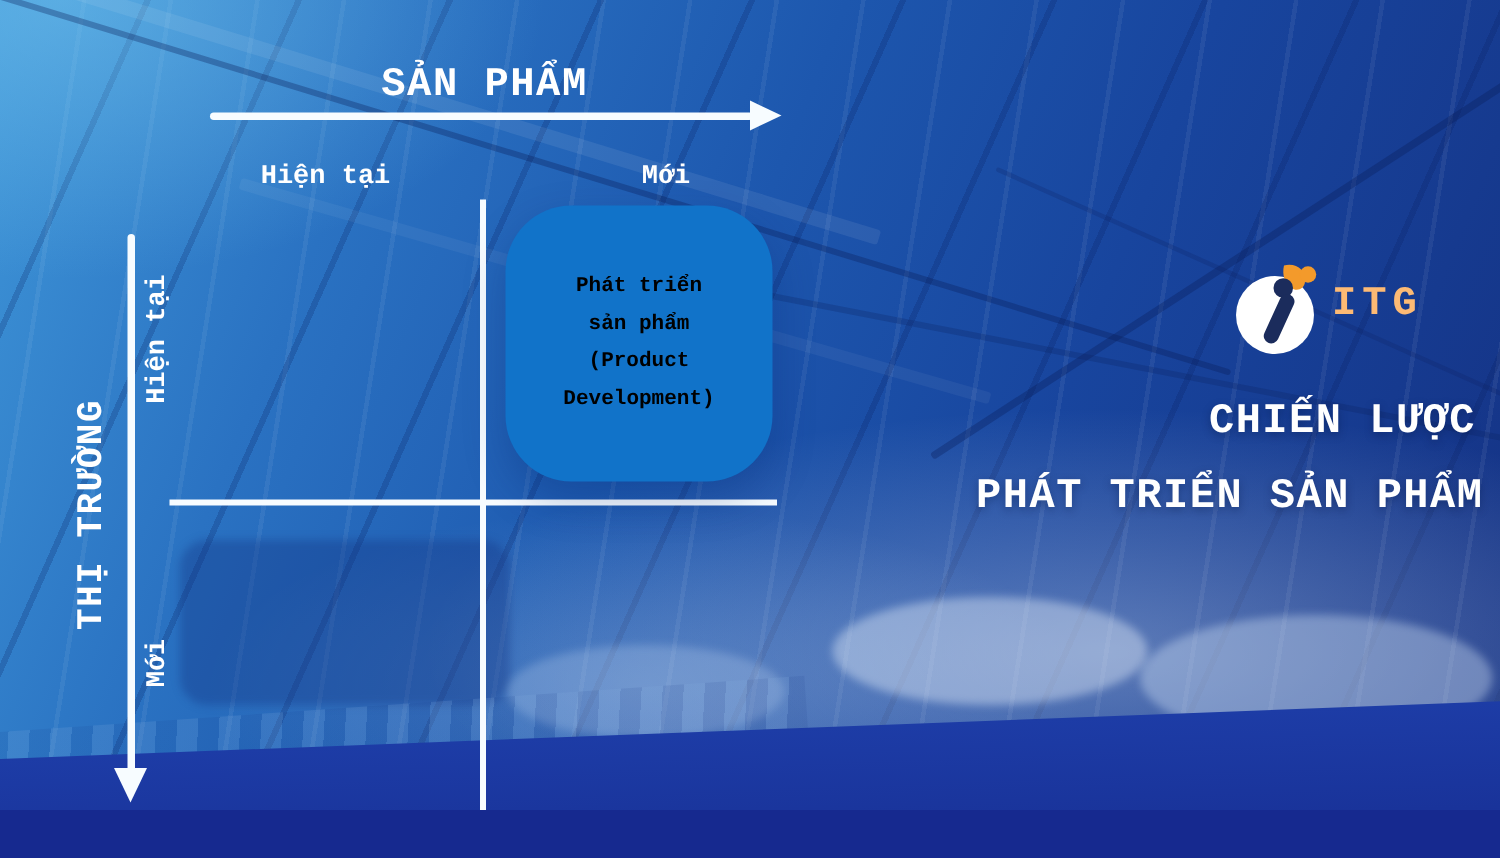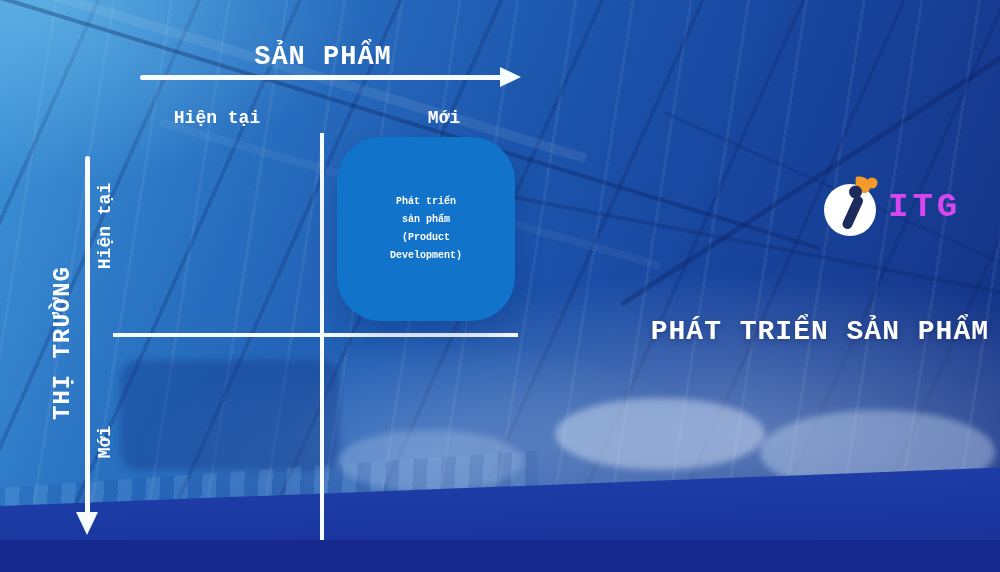--- a/index.html
+++ b/index.html
@@ -65,26 +65,26 @@
   .row-bottom{top:442px;}
   .v-line{left:320px;top:133px;width:4px;height:407px;border-radius:0;}
   .h-line{left:113px;top:333px;width:405px;height:4px;border-radius:0;}
   .cell{
     position:absolute;left:337px;top:137px;width:178px;height:184px;border-radius:44px;
     background:#1173c9;box-shadow:0 12px 28px rgba(5,40,110,0.28);
     display:flex;align-items:center;justify-content:center;
   }
   .cell-text{
     white-space:pre-line;text-align:center;
-    font-size:10px;font-weight:700;line-height:1.78;color:#ffffff;
+    font-size:14px;font-weight:700;line-height:1.78;color:#000000;
   }
   
   .logo-mark{position:absolute;left:820px;top:172px;width:60px;height:66px;}
-  .logo-text{position:absolute;left:888px;top:188px;font-size:34px;font-weight:800;
-    letter-spacing:4px;color:#d946ef;}
+  .logo-text{position:absolute;left:888px;top:188px;font-size:27px;font-weight:800;
+    letter-spacing:4px;color:#fdba74;}
   .headline{position:absolute;font-size:28px;font-weight:800;letter-spacing:1px;
     white-space:nowrap;text-shadow:0 2px 6px rgba(0,20,60,0.35);}
   .headline.l1{right:40px;top:266px;}
   .headline.l2{right:35px;top:316px;}
 </style>
 </head>
 <body>
 
 <div class="stage">
 
@@ -127,15 +127,16 @@
 
   <svg class="logo-mark" viewBox="0 0 60 66">
     <circle cx="30" cy="38" r="26" fill="#ffffff"></circle>
     <path d="M36 5 C44 3 51 8 50 16 C49.5 20 46 22 42.5 20.8 C36.5 18.8 34.5 11 36 5 Z" fill="#f39a2b"></path>
     <circle cx="52" cy="11" r="5.5" fill="#f39a2b"></circle>
     <circle cx="35.5" cy="20" r="6.5" fill="#1b2c5c"></circle>
     <path d="M38 29 L27.5 52" stroke="#1b2c5c" stroke-width="10" stroke-linecap="round" fill="none"></path>
   </svg>
   <div class="logo-text">ITG</div>
 
+  <div class="headline l1">CHIẾN LƯỢC</div>
   <div class="headline l2">PHÁT TRIỂN SẢN PHẨM</div>
 
 </div>
 
 </body></html>

